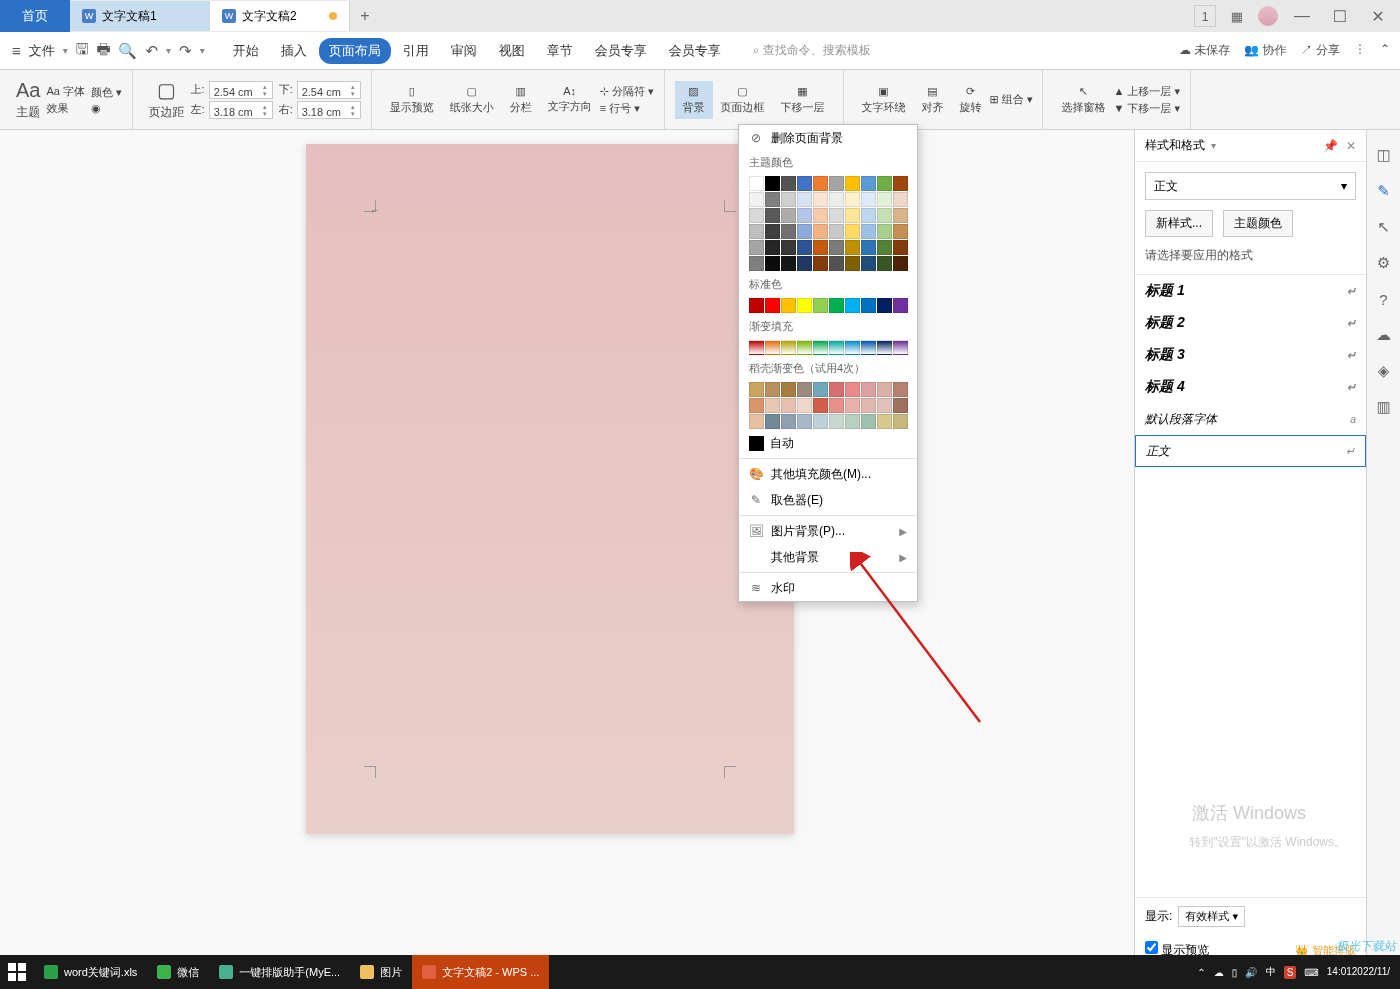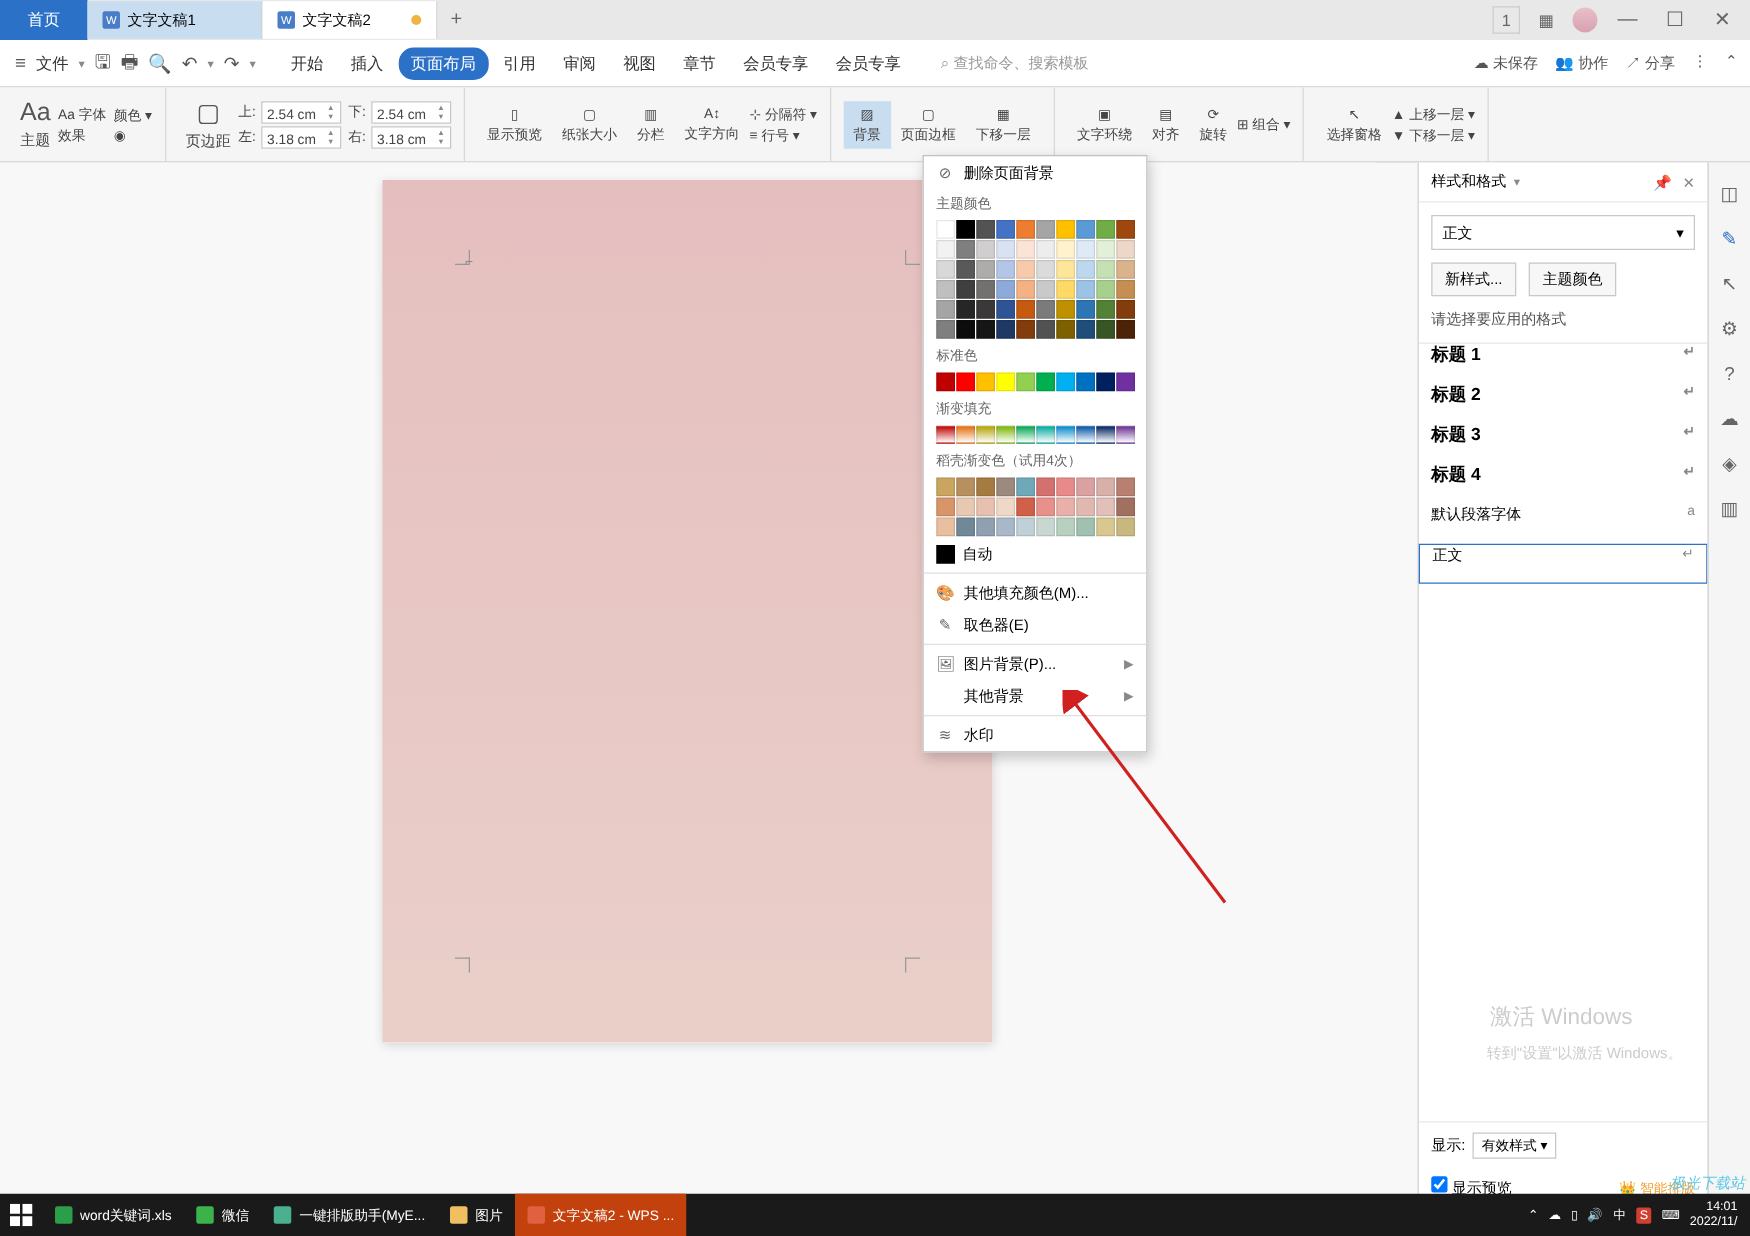--- a/index.html
+++ b/index.html
@@ -67,21 +67,21 @@
 
 .right-panel { position: absolute; top: 130px; right: 34px; bottom: 24px; width: 232px; background: #fff; border-left: 1px solid #d0d0d0; display: flex; flex-direction: column; font-size: 12px; }
 .rp-header { height: 32px; display: flex; align-items: center; padding: 0 10px; gap: 6px; border-bottom: 1px solid #e8e8e8; }
 .rp-close { margin-left: auto; display: flex; gap: 8px; color: #888; }
 .rp-body { padding: 10px; display: flex; flex-direction: column; gap: 10px; }
 .rp-select { height: 28px; border: 1px solid #c8c8c8; display: flex; align-items: center; padding: 0 8px; justify-content: space-between; }
 .rp-btns { display: flex; gap: 10px; }
 .rp-btn { padding: 4px 10px; border: 1px solid #c8c8c8; background: #f7f7f7; }
 .rp-label { color: #555; }
 .style-list { border-top: 1px solid #e8e8e8; }
-.style-item { height: 32px; display: flex; align-items: flex-start; justify-content: space-between; padding: 0 10px; }
+.style-item { height: 32px; display: flex; align-items: center; justify-content: space-between; padding: 0 10px; font-style: italic; }
 .style-item.h { font-weight: bold; font-size: 14px; }
 .style-item.selected { border: 1px solid #2b71c7; }
 .para-mark { color: #888; font-size: 11px; }
 .rp-footer { margin-top: auto; padding: 8px 10px; display: flex; align-items: center; gap: 6px; border-top: 1px solid #e8e8e8; }
 .rp-dropdown { border: 1px solid #c8c8c8; padding: 2px 6px; font-size: 11px; }
 .rp-preview-row { padding: 6px 10px; display: flex; align-items: center; justify-content: space-between; }
 .rp-smart { color: #f0a030; font-size: 11px; }
 
 
 .icon-strip { position: absolute; top: 130px; right: 0; bottom: 24px; width: 34px; background: #f5f5f5; border-left: 1px solid #d0d0d0; display: flex; flex-direction: column; align-items: center; gap: 14px; padding-top: 14px; }
@@ -97,21 +97,21 @@
 
 
 .brand-mark { position: absolute; bottom: 34px; right: 4px; font-size: 12px; color: #5fc8e8; font-style: italic; z-index: 60; }
 
 
 .taskbar { position: absolute; bottom: 0; left: 0; right: 0; height: 34px; background: #1a1a1a; display: flex; align-items: center; }
 .tb-start { width: 34px; height: 34px; display: flex; align-items: center; justify-content: center; }
 .tb-item { height: 34px; padding: 0 10px; display: flex; align-items: center; gap: 6px; color: #fff; font-size: 11px; }
 .tb-item.active { background: #c2410c; }
 .tb-tray { margin-left: auto; display: flex; align-items: center; gap: 8px; padding-right: 10px; color: #fff; font-size: 10px; }
-.tb-clock { display: flex; flex-direction: column; align-items: flex-end; line-height: 12px; }
+.tb-clock { display: flex; flex-direction: row; align-items: flex-end; line-height: 12px; }
 
 </style>
 </head>
 <body>
 
 <div class="titlebar">
   <div class="home-tab">首页</div>
   <div class="doc-tab inactive">
     <span class="tab-icon">W</span>
     <span>文字文稿1</span>

